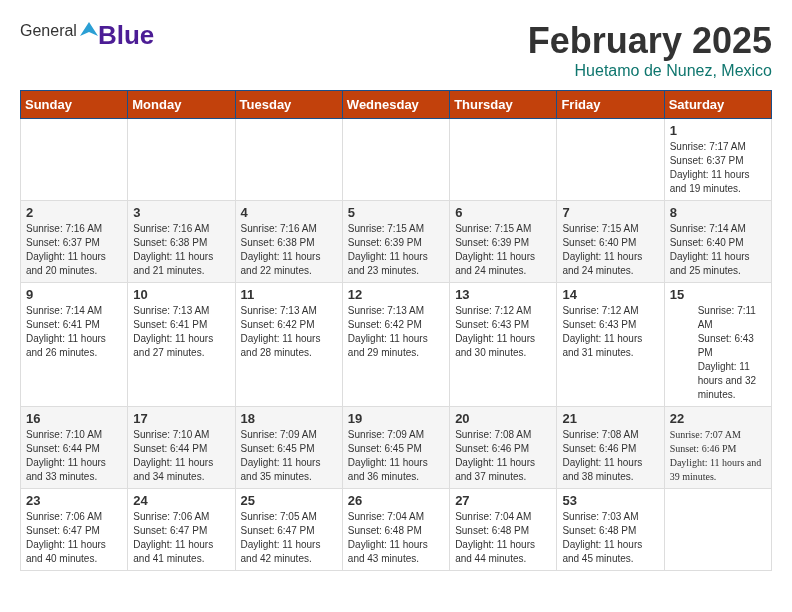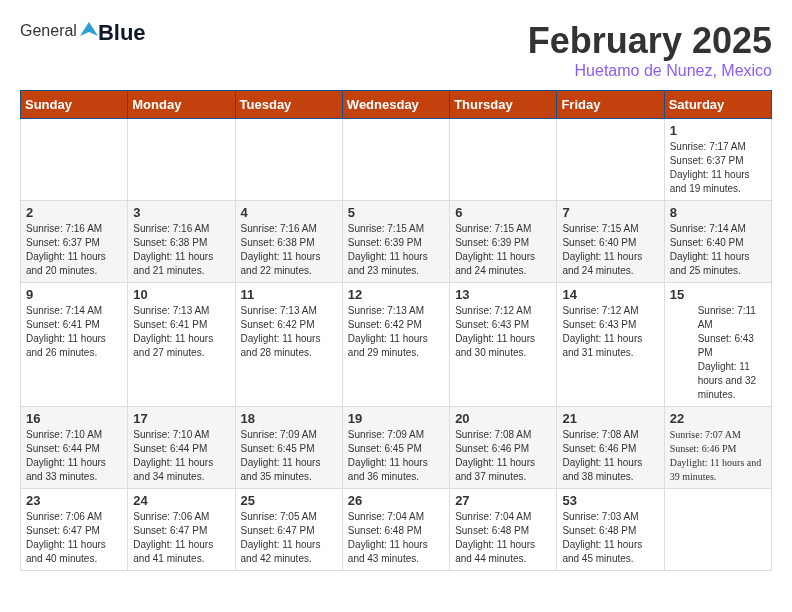--- a/index.html
+++ b/index.html
@@ -26,21 +26,21 @@
     .title-block {
       text-align: right;
     }
     .month-title {
       font-size: 36px;
       font-weight: bold;
       color: #333;
     }
     .location {
       font-size: 16px;
-      color: #8b5cf6;
+      color: #0f766e;
     }
     .calendar {
       width: 100%;
       border-collapse: collapse;
       border: 1px solid #ccc;
     }
     .calendar th {
       background-color: #c2410c;
       color: #fff;
       font-size: 13px;
@@ -78,21 +78,21 @@
 <div class="header">
   <div class="logo">
     <div style="display:flex; align-items:center;">
       <span class="logo-general">General</span>
       <span style="display:inline-block; margin-left:3px; vertical-align:middle;">
         <svg width="18" height="18" viewBox="0 0 18 18">
           <polygon points="9,2 18,16 9,12 0,16" fill="#2b9fd4"></polygon>
         </svg>
       </span>
     </div>
-    <span class="logo-blue" style="font-size:22px; font-weight:bold; color:#0f172a;">Blue</span>
+    <span class="logo-blue" style="font-size:26px; font-weight:bold; color:#4c1d95;">Blue</span>
   </div>
   <div class="title-block">
     <div class="month-title">February 2025</div>
     <div class="location">Huetamo de Nunez, Mexico</div>
   </div>
 </div>
 
 <table class="calendar">
   <thead>
     <tr>

